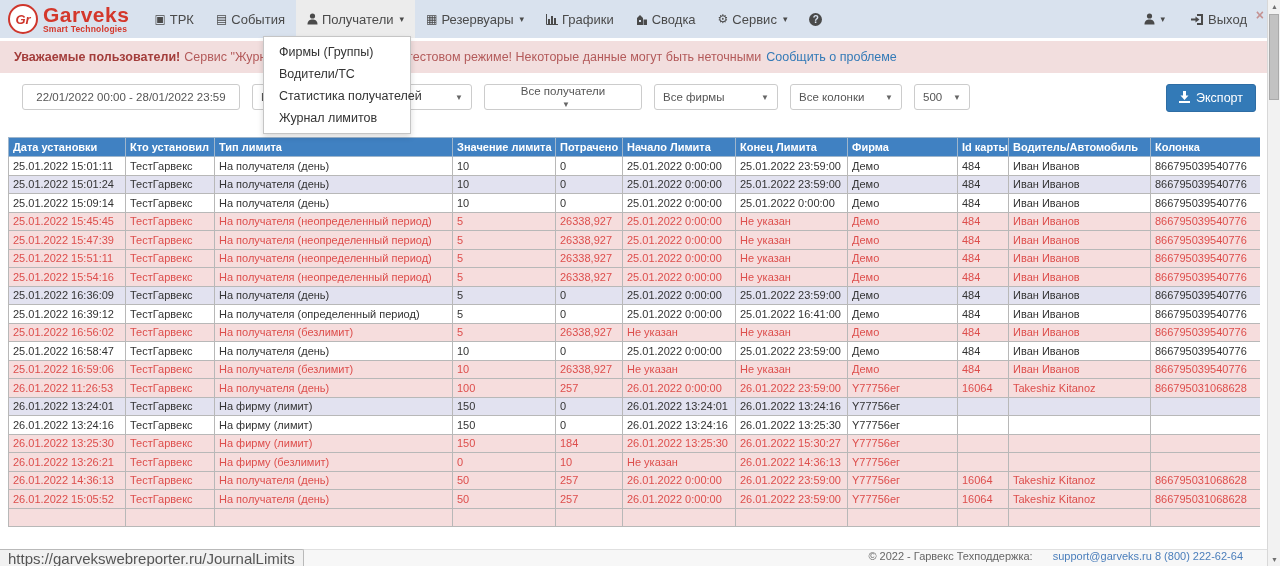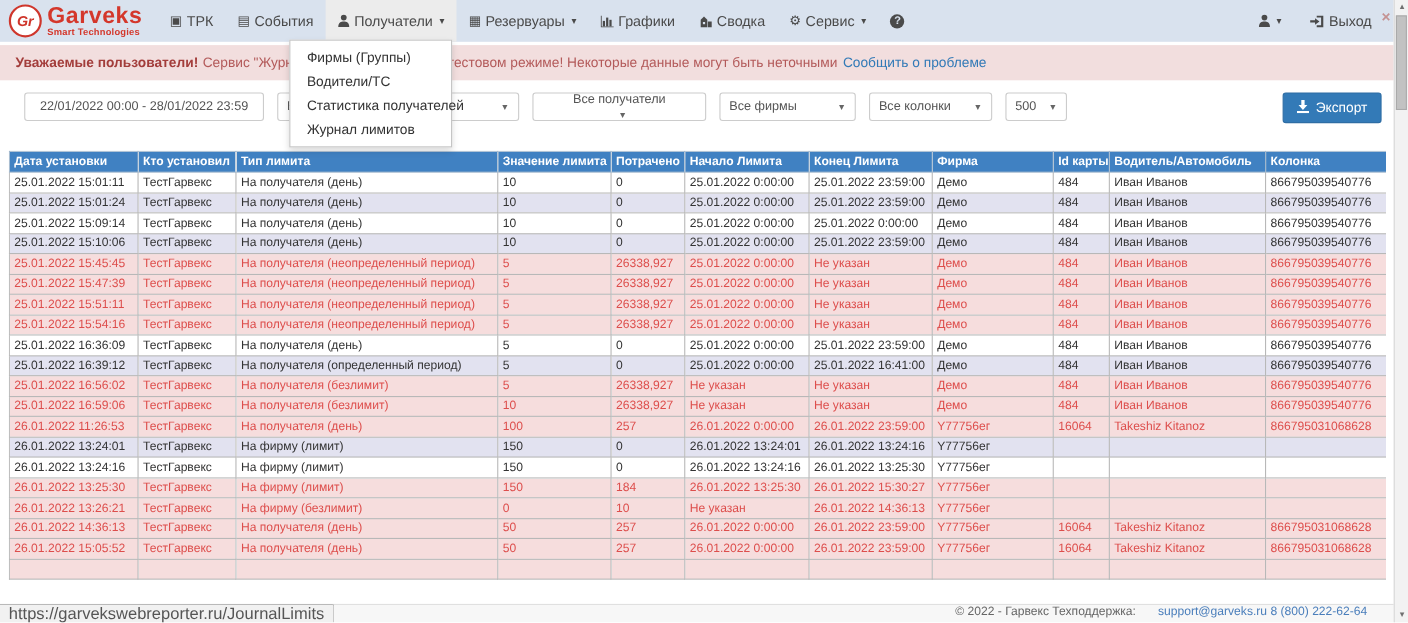--- a/index.html
+++ b/index.html
@@ -283,119 +283,119 @@
             <td>На получателя (день)</td>
             <td>10</td>
             <td>0</td>
             <td>25.01.2022 0:00:00</td>
             <td>25.01.2022 0:00:00</td>
             <td>Демо</td>
             <td>484</td>
             <td>Иван Иванов</td>
             <td>866795039540776</td>
           </tr>
-          <tr>
-            <td>25.01.2022 15:10:06</td>
+          <tr class="alert">
+            <td>25.01.2022 15:45:45</td>
+            <td>ТестГарвекс</td>
+            <td>На получателя (неопределенный период)</td>
+            <td>5</td>
+            <td>26338,927</td>
+            <td>25.01.2022 0:00:00</td>
+            <td>Не указан</td>
+            <td>Демо</td>
+            <td>484</td>
+            <td>Иван Иванов</td>
+            <td>866795039540776</td>
+          </tr>
+          <tr class="alert">
+            <td>25.01.2022 15:47:39</td>
+            <td>ТестГарвекс</td>
+            <td>На получателя (неопределенный период)</td>
+            <td>5</td>
+            <td>26338,927</td>
+            <td>25.01.2022 0:00:00</td>
+            <td>Не указан</td>
+            <td>Демо</td>
+            <td>484</td>
+            <td>Иван Иванов</td>
+            <td>866795039540776</td>
+          </tr>
+          <tr class="alert">
+            <td>25.01.2022 15:51:11</td>
+            <td>ТестГарвекс</td>
+            <td>На получателя (неопределенный период)</td>
+            <td>5</td>
+            <td>26338,927</td>
+            <td>25.01.2022 0:00:00</td>
+            <td>Не указан</td>
+            <td>Демо</td>
+            <td>484</td>
+            <td>Иван Иванов</td>
+            <td>866795039540776</td>
+          </tr>
+          <tr class="alert">
+            <td>25.01.2022 15:54:16</td>
+            <td>ТестГарвекс</td>
+            <td>На получателя (неопределенный период)</td>
+            <td>5</td>
+            <td>26338,927</td>
+            <td>25.01.2022 0:00:00</td>
+            <td>Не указан</td>
+            <td>Демо</td>
+            <td>484</td>
+            <td>Иван Иванов</td>
+            <td>866795039540776</td>
+          </tr>
+          <tr>
+            <td>25.01.2022 16:36:09</td>
+            <td>ТестГарвекс</td>
+            <td>На получателя (день)</td>
+            <td>5</td>
+            <td>0</td>
+            <td>25.01.2022 0:00:00</td>
+            <td>25.01.2022 23:59:00</td>
+            <td>Демо</td>
+            <td>484</td>
+            <td>Иван Иванов</td>
+            <td>866795039540776</td>
+          </tr>
+          <tr>
+            <td>25.01.2022 16:39:12</td>
+            <td>ТестГарвекс</td>
+            <td>На получателя (определенный период)</td>
+            <td>5</td>
+            <td>0</td>
+            <td>25.01.2022 0:00:00</td>
+            <td>25.01.2022 16:41:00</td>
+            <td>Демо</td>
+            <td>484</td>
+            <td>Иван Иванов</td>
+            <td>866795039540776</td>
+          </tr>
+          <tr class="alert">
+            <td>25.01.2022 16:56:02</td>
+            <td>ТестГарвекс</td>
+            <td>На получателя (безлимит)</td>
+            <td>5</td>
+            <td>26338,927</td>
+            <td>Не указан</td>
+            <td>Не указан</td>
+            <td>Демо</td>
+            <td>484</td>
+            <td>Иван Иванов</td>
+            <td>866795039540776</td>
+          </tr>
+          <tr>
+            <td>25.01.2022 16:58:47</td>
             <td>ТестГарвекс</td>
             <td>На получателя (день)</td>
             <td>10</td>
             <td>0</td>
             <td>25.01.2022 0:00:00</td>
             <td>25.01.2022 23:59:00</td>
-            <td>Демо</td>
-            <td>484</td>
-            <td>Иван Иванов</td>
-            <td>866795039540776</td>
-          </tr>
-          <tr class="alert">
-            <td>25.01.2022 15:45:45</td>
-            <td>ТестГарвекс</td>
-            <td>На получателя (неопределенный период)</td>
-            <td>5</td>
-            <td>26338,927</td>
-            <td>25.01.2022 0:00:00</td>
-            <td>Не указан</td>
-            <td>Демо</td>
-            <td>484</td>
-            <td>Иван Иванов</td>
-            <td>866795039540776</td>
-          </tr>
-          <tr class="alert">
-            <td>25.01.2022 15:47:39</td>
-            <td>ТестГарвекс</td>
-            <td>На получателя (неопределенный период)</td>
-            <td>5</td>
-            <td>26338,927</td>
-            <td>25.01.2022 0:00:00</td>
-            <td>Не указан</td>
-            <td>Демо</td>
-            <td>484</td>
-            <td>Иван Иванов</td>
-            <td>866795039540776</td>
-          </tr>
-          <tr class="alert">
-            <td>25.01.2022 15:51:11</td>
-            <td>ТестГарвекс</td>
-            <td>На получателя (неопределенный период)</td>
-            <td>5</td>
-            <td>26338,927</td>
-            <td>25.01.2022 0:00:00</td>
-            <td>Не указан</td>
-            <td>Демо</td>
-            <td>484</td>
-            <td>Иван Иванов</td>
-            <td>866795039540776</td>
-          </tr>
-          <tr class="alert">
-            <td>25.01.2022 15:54:16</td>
-            <td>ТестГарвекс</td>
-            <td>На получателя (неопределенный период)</td>
-            <td>5</td>
-            <td>26338,927</td>
-            <td>25.01.2022 0:00:00</td>
-            <td>Не указан</td>
-            <td>Демо</td>
-            <td>484</td>
-            <td>Иван Иванов</td>
-            <td>866795039540776</td>
-          </tr>
-          <tr>
-            <td>25.01.2022 16:36:09</td>
-            <td>ТестГарвекс</td>
-            <td>На получателя (день)</td>
-            <td>5</td>
-            <td>0</td>
-            <td>25.01.2022 0:00:00</td>
-            <td>25.01.2022 23:59:00</td>
-            <td>Демо</td>
-            <td>484</td>
-            <td>Иван Иванов</td>
-            <td>866795039540776</td>
-          </tr>
-          <tr>
-            <td>25.01.2022 16:39:12</td>
-            <td>ТестГарвекс</td>
-            <td>На получателя (определенный период)</td>
-            <td>5</td>
-            <td>0</td>
-            <td>25.01.2022 0:00:00</td>
-            <td>25.01.2022 16:41:00</td>
-            <td>Демо</td>
-            <td>484</td>
-            <td>Иван Иванов</td>
-            <td>866795039540776</td>
-          </tr>
-          <tr class="alert">
-            <td>25.01.2022 16:56:02</td>
-            <td>ТестГарвекс</td>
-            <td>На получателя (безлимит)</td>
-            <td>5</td>
-            <td>26338,927</td>
-            <td>Не указан</td>
-            <td>Не указан</td>
             <td>Демо</td>
             <td>484</td>
             <td>Иван Иванов</td>
             <td>866795039540776</td>
           </tr>
           <tr class="alert">
             <td>25.01.2022 16:59:06</td>
             <td>ТестГарвекс</td>
             <td>На получателя (безлимит)</td>
             <td>10</td>

